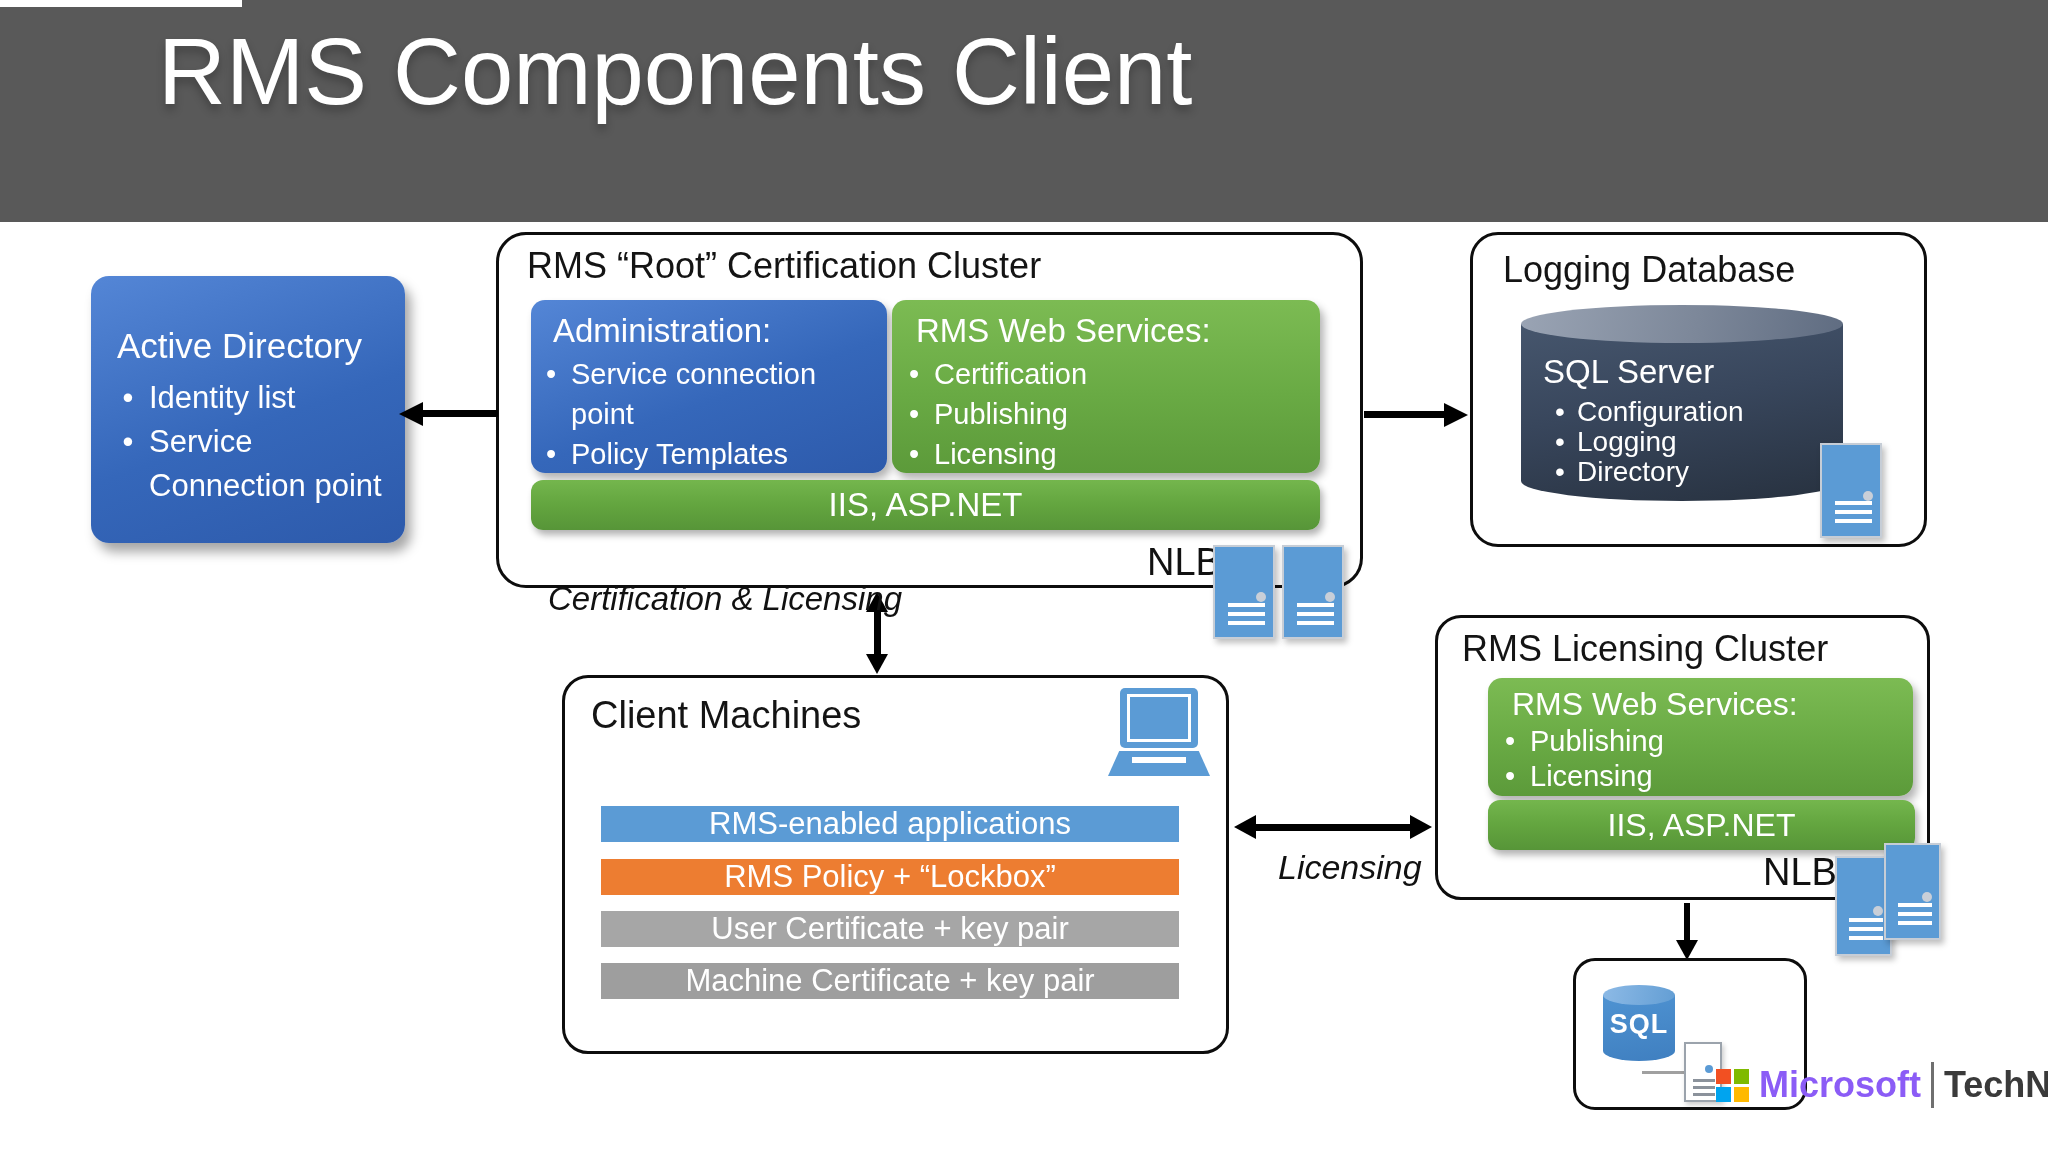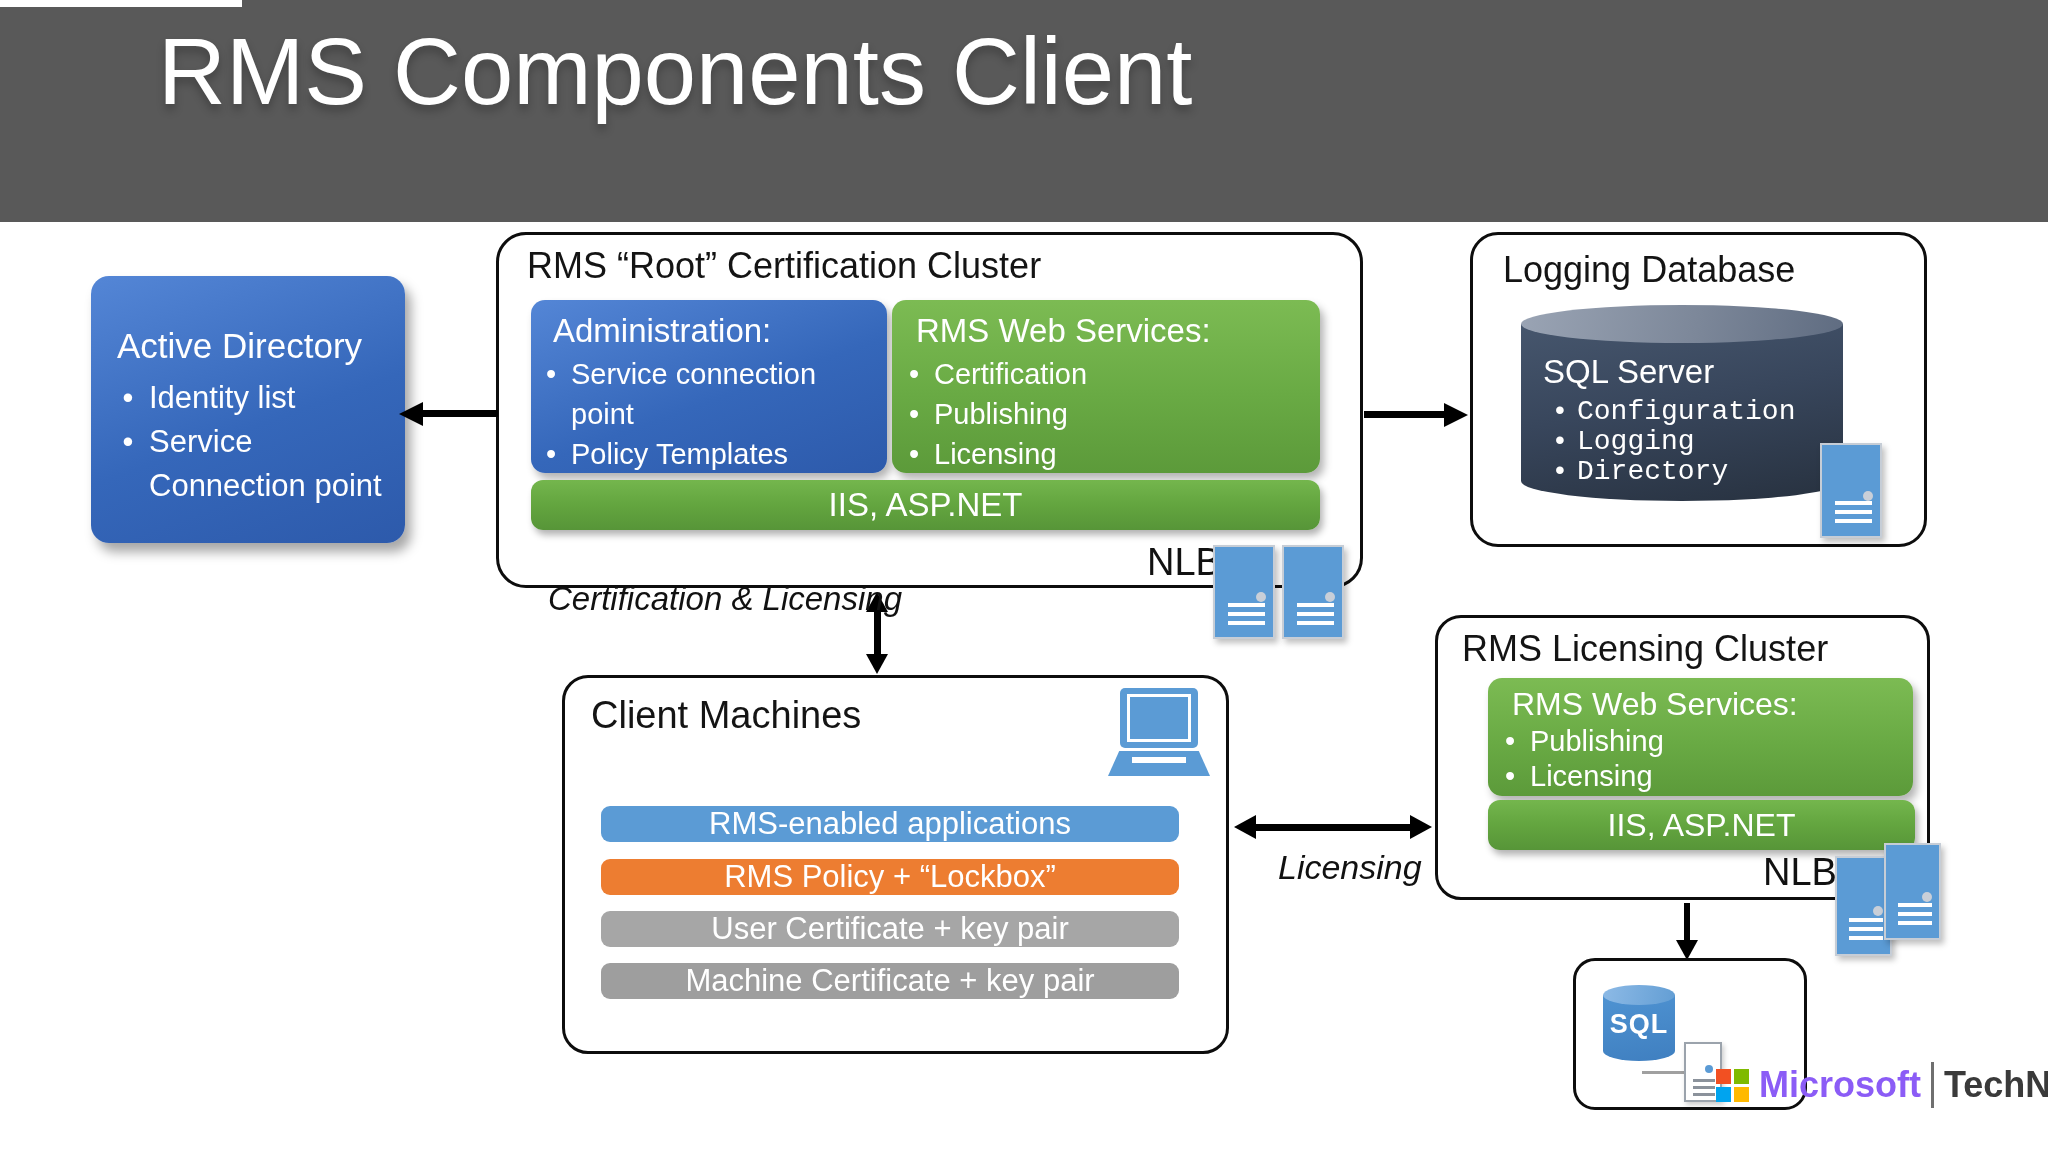--- a/index.html
+++ b/index.html
@@ -31,21 +31,21 @@
   .ad-title{font-size:35px;white-space:nowrap;}
   .ad .b-row{font-size:31px;line-height:44px;}
   .ad .b-row::before{flex:0 0 42px;}
 
   
   .iis-bar{border-radius:12px;background:linear-gradient(180deg,#74b64d 0%,#63a53f 50%,#579538 100%);
            color:#fff;display:flex;align-items:center;justify-content:center;font-size:33px;
            box-shadow:3px 5px 7px rgba(0,0,0,.30);box-sizing:border-box;}
 
   
-  .stack-bar{height:36px;border-radius:9px;color:#ffffff;display:flex;align-items:center;
+  .stack-bar{height:36px;border-radius:0;color:#ffffff;display:flex;align-items:center;
              justify-content:center;font-size:31px;white-space:nowrap;}
   .bar-blue{background:#5b9bd5;}
   .bar-orange{background:#ed7d31;}
   .bar-gray1{background:#a6a6a6;}
   .bar-gray2{background:#9e9e9e;}
 
   .nlb{font-size:38px;color:#111;white-space:nowrap;}
   .flow-label{font-style:italic;color:#111;white-space:nowrap;}
 
   
@@ -73,21 +73,21 @@
   .laptop-base::after{content:"";position:absolute;left:24%;top:6px;width:52%;height:6px;background:#fff;}
 
   
   .cyl-top{position:absolute;left:0;top:0;border-radius:50%;}
   .cyl-body{position:absolute;left:0;box-sizing:border-box;}
   .log-cyl-top{width:322px;height:38px;background:linear-gradient(100deg,#9aa4b4 0%,#7c8799 55%,#5f6c81 100%);}
   .log-cyl-body{top:19px;width:322px;height:177px;background:linear-gradient(170deg,#46566d 0%,#38465c 45%,#27313f 100%);
                 border-radius:0 0 161px 161px / 0 0 20px 20px;}
   .cyl-text{position:absolute;color:#fff;z-index:3;}
   .cyl-title{font-size:33px;white-space:nowrap;}
-  .cyl-b .b-row{font-size:28px;line-height:30px;font-family:Liberation Mono, monospace;}
+  .cyl-b .b-row{font-size:28px;line-height:30px;}
   .cyl-b .b-row::before{flex:0 0 34px;}
   .sql-cyl-top{width:72px;height:20px;background:linear-gradient(100deg,#8dbae6,#639ed4);}
   .sql-cyl-body{top:10px;width:72px;height:66px;background:linear-gradient(170deg,#4f93d2,#3f7fc0);
                 border-radius:0 0 36px 36px / 0 0 10px 10px;}
   .sql-word{position:absolute;left:0;top:24px;width:72px;text-align:center;color:#fff;
             font-size:27px;font-weight:bold;z-index:3;letter-spacing:1px;}
 
   
   .ms-grid{display:grid;grid-template-columns:15px 15px;grid-template-rows:15px 15px;gap:3px;}
   .sq-red{background:#f25022;} .sq-green{background:#7fba00;} .sq-blue{background:#00a4ef;} .sq-yellow{background:#ffb900;}

